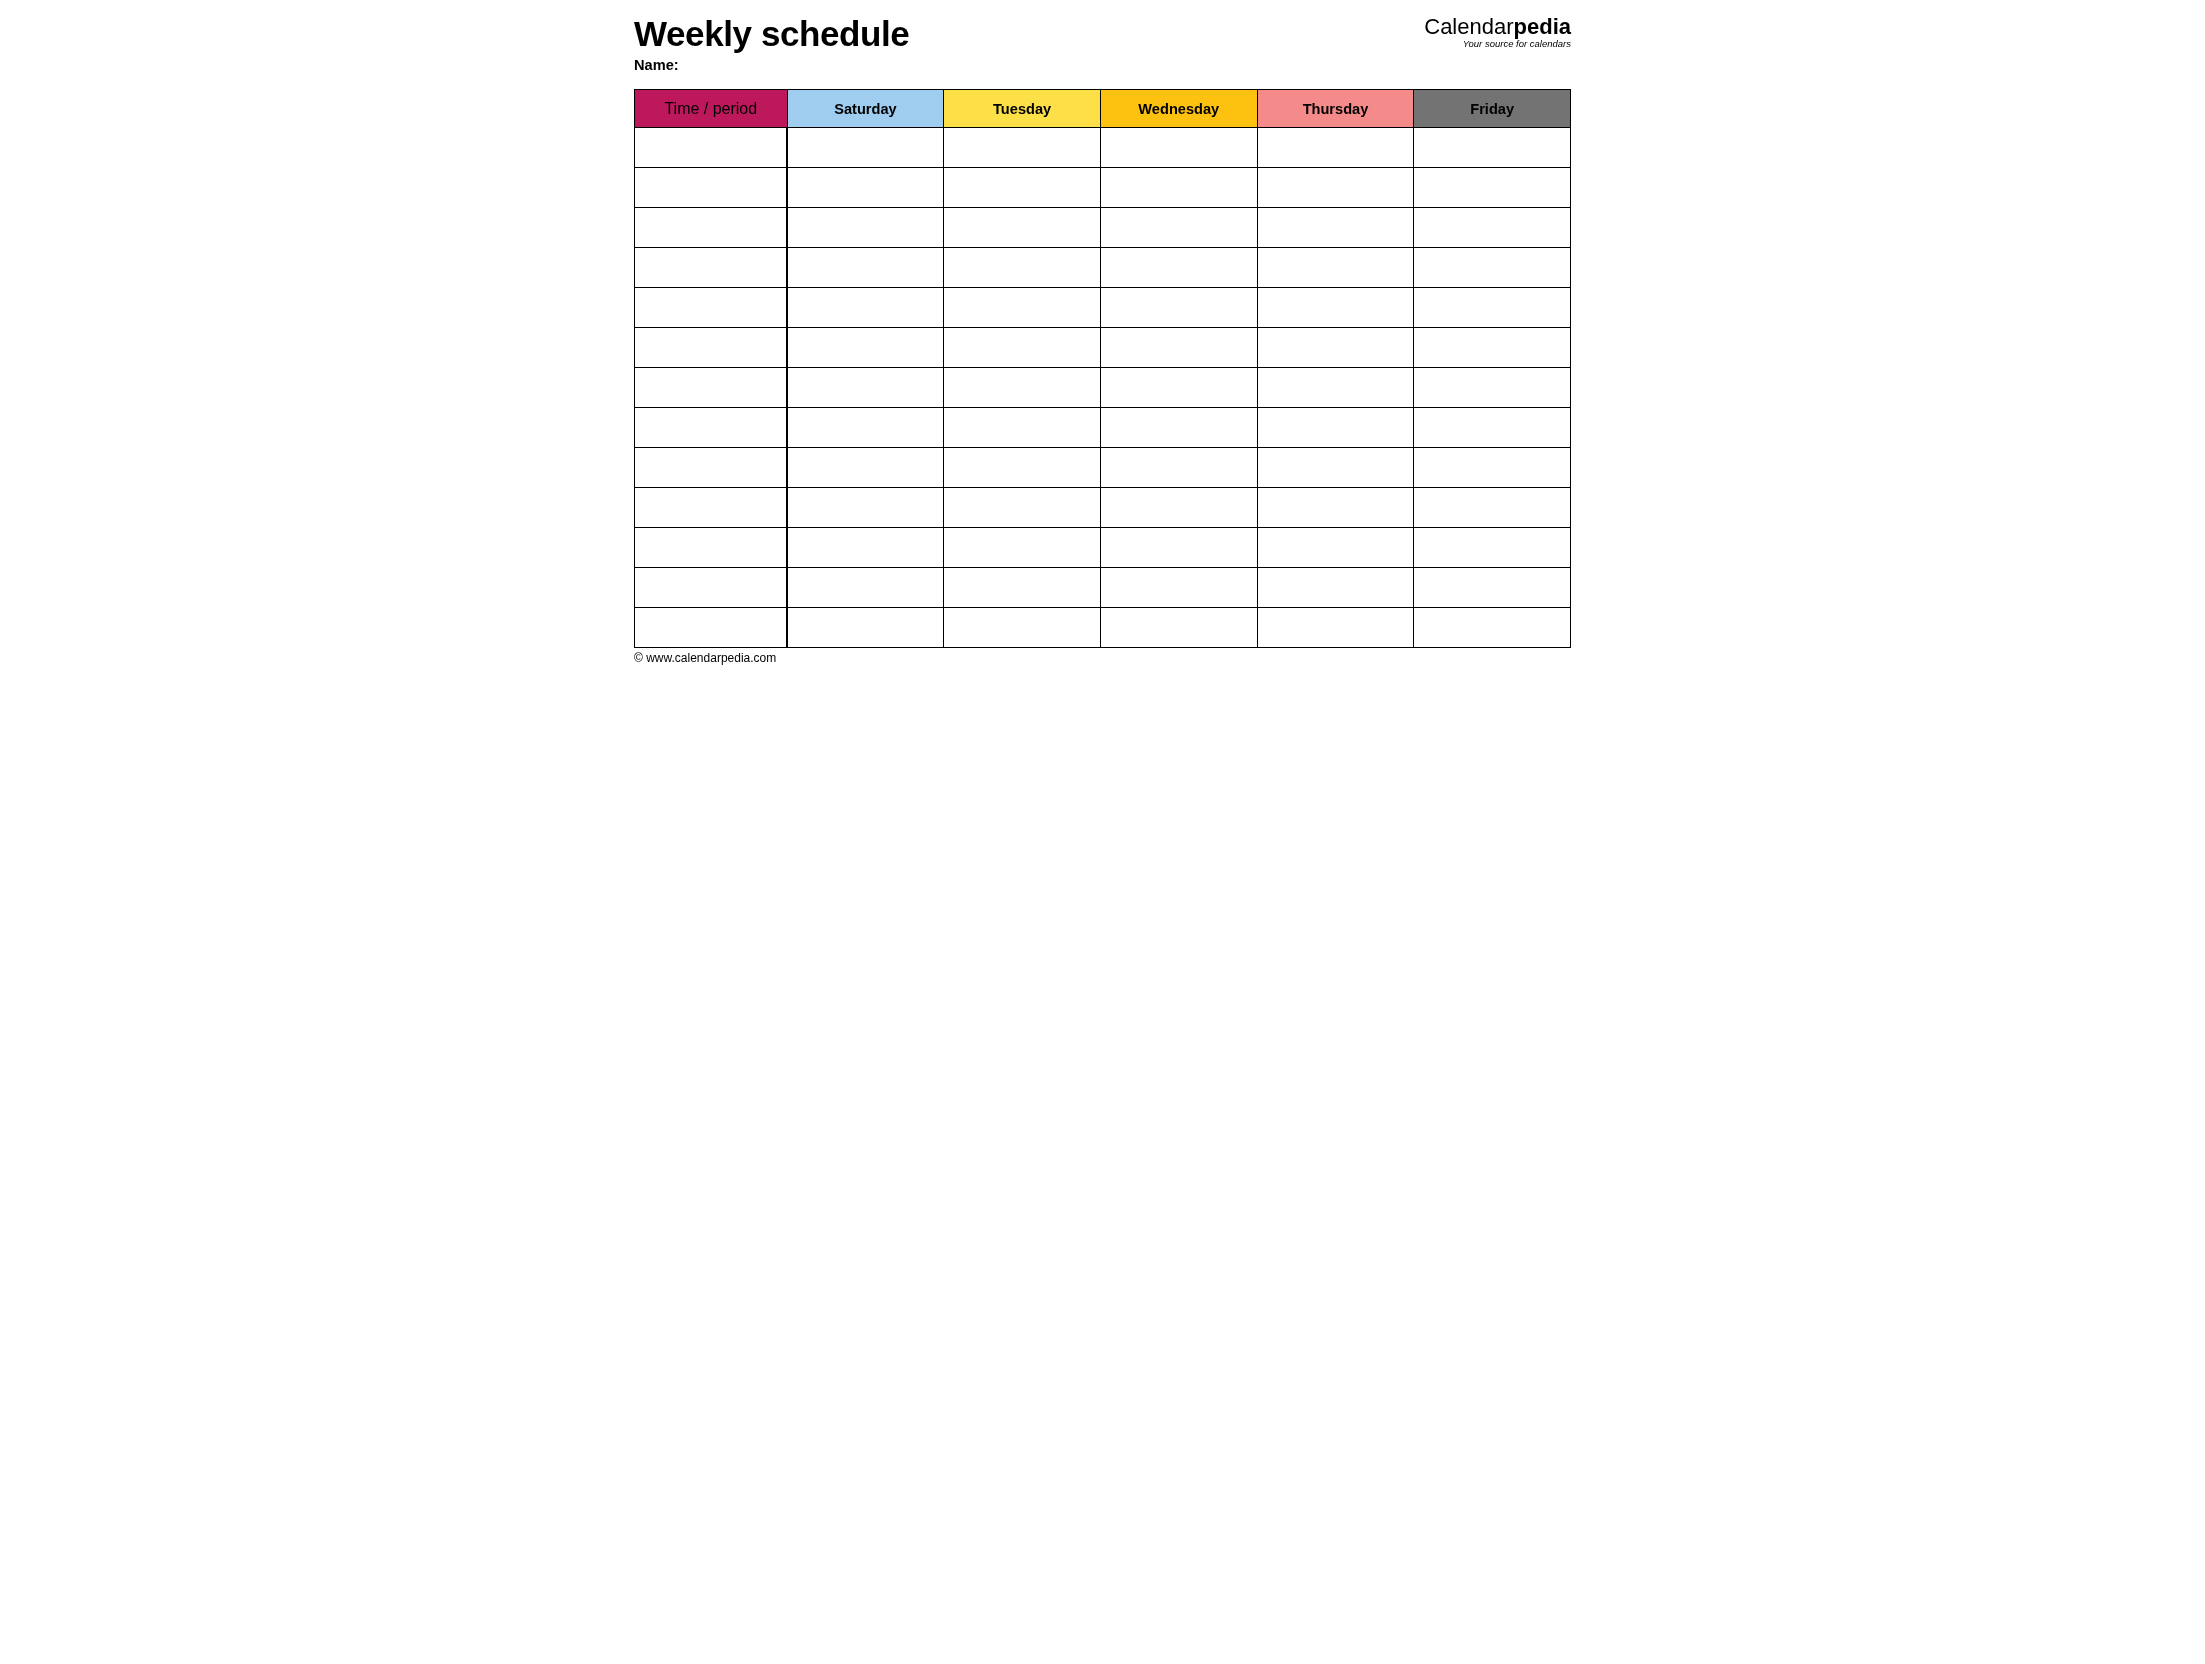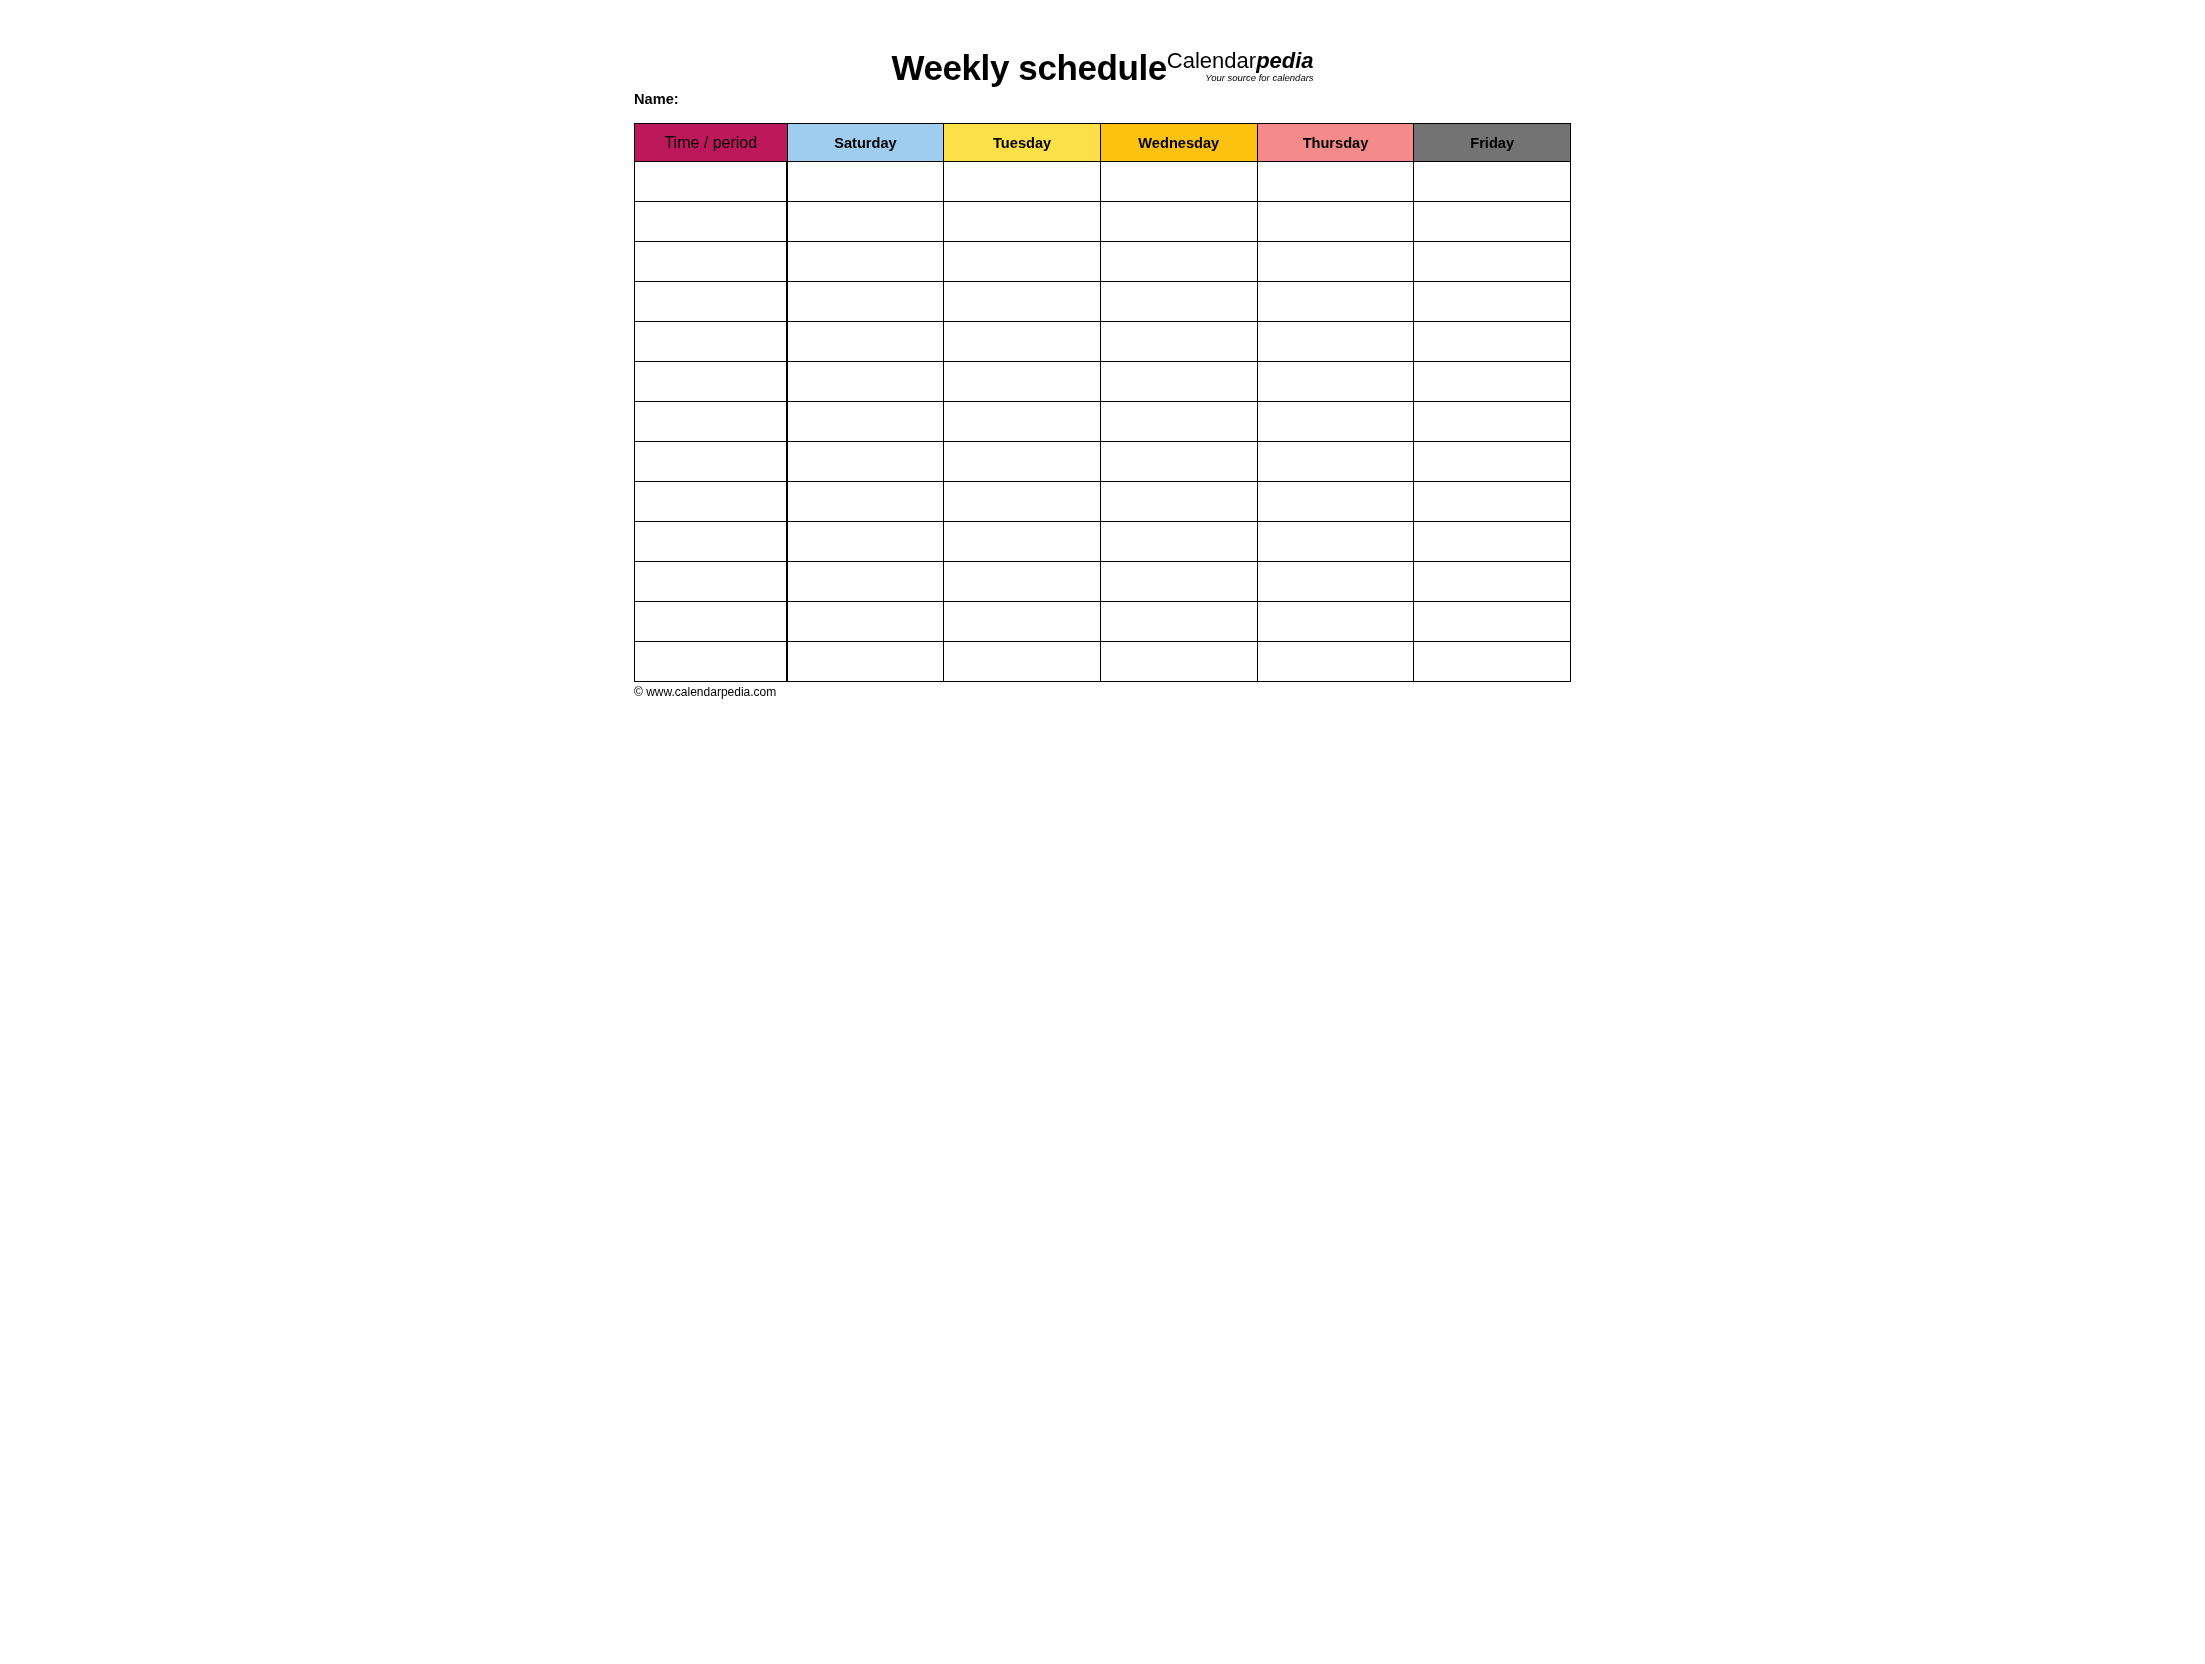--- a/index.html
+++ b/index.html
@@ -12,42 +12,40 @@
       background: #ffffff;
       padding: 14.6px;
     }
     .page {
       width: 100%;
       max-width: 937px;
       margin: 0 auto;
     }
     .header-row {
       display: flex;
-      justify-content: center;
+      justify-content: space-between;
       align-items: flex-start;
       margin-bottom: 4.4px;
-      margin-top: 34px;
     }
     .title {
       font-size: 35px;
       font-weight: 900;
       letter-spacing: -0.4px;
       line-height: 1.1;
     }
     .brand {
       text-align: right;
       line-height: 1.1;
     }
     .brand-main {
       font-size: 22px;
       font-weight: 400;
     }
     .brand-main .pedia {
       font-weight: 900;
-      font-style: italic;
     }
     .brand-tag {
       font-size: 9.5px;
       font-weight: 400;
       color: #000;
       font-style: italic;
     }
     .name-row {
       font-size: 14.6px;
       font-weight: 700;

